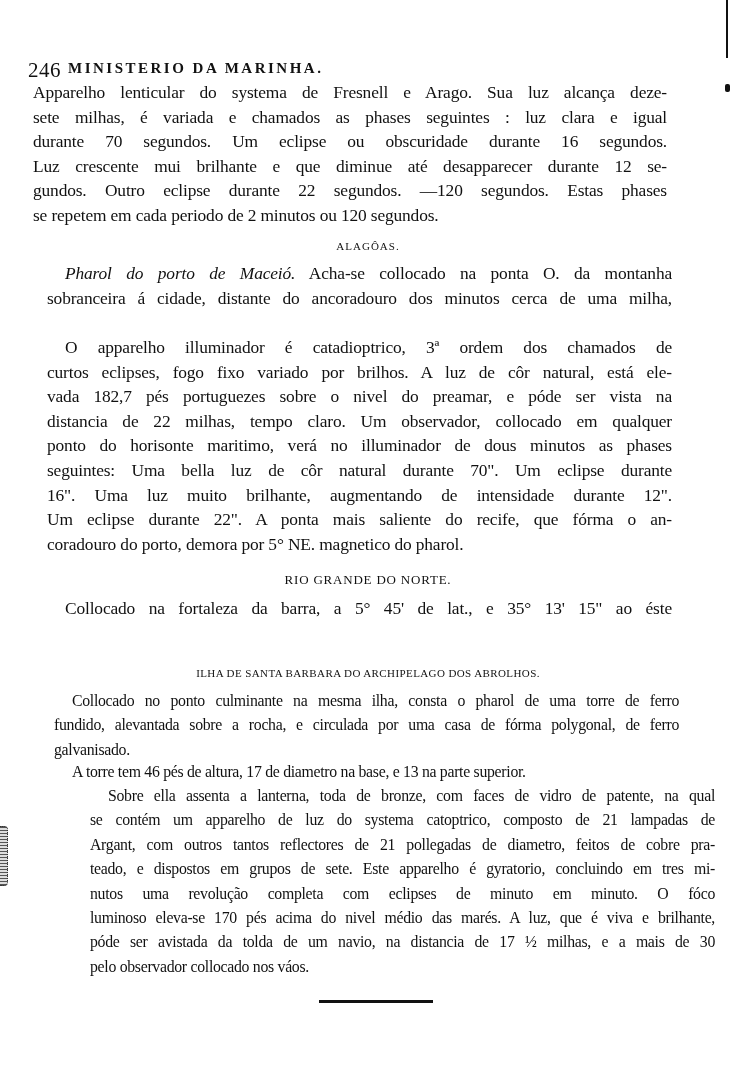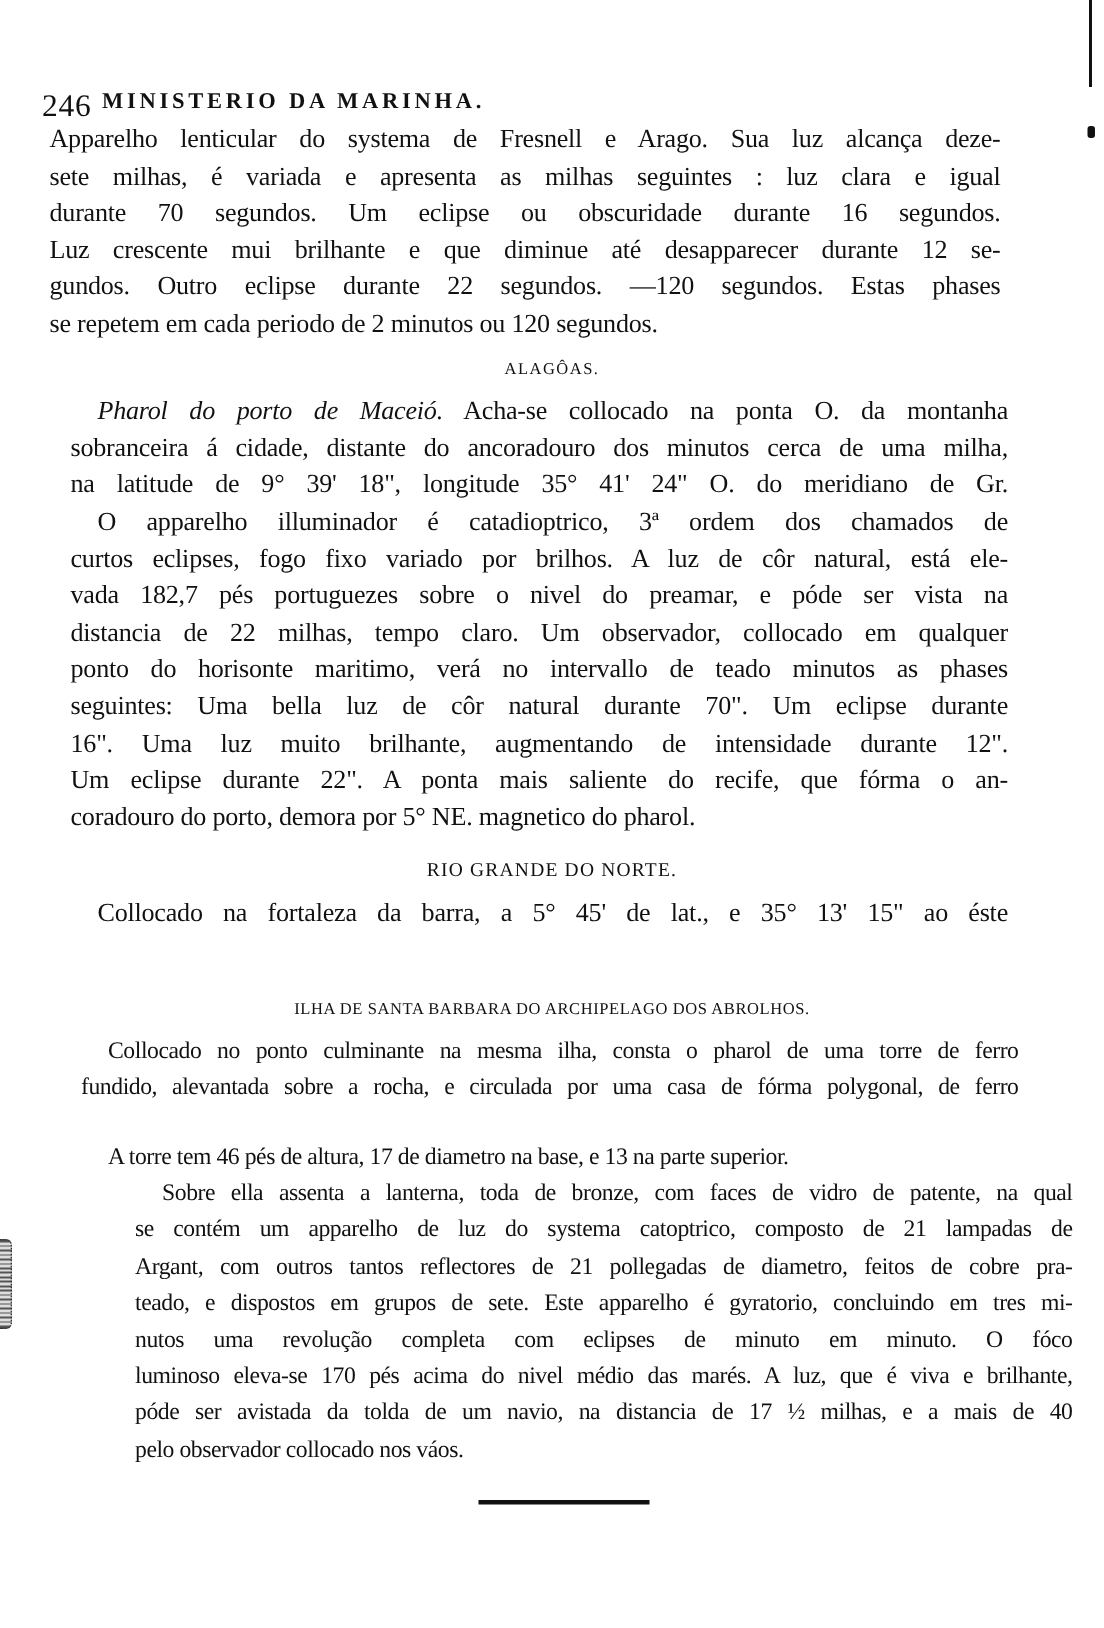--- a/index.html
+++ b/index.html
@@ -30,69 +30,69 @@
   <div class="edge-mark"></div>
   <div class="binding-left"></div>
 
   <div class="header">
     <span class="page-number">246</span>
     <div class="running-title">MINISTERIO DA MARINHA.</div>
   </div>
 
   <div class="block" style="top:80px; left:33px; width:634px;">
     <span class="line">Apparelho lenticular do systema de Fresnell e Arago. Sua luz alcança deze-</span>
-    <span class="line">sete milhas, é variada e apresenta as milhas seguintes : luz clara e igual</span>
+    <span class="line">sete milhas, é variada e chamados as phases seguintes : luz clara e igual</span>
     <span class="line">durante 70 segundos. Um eclipse ou obscuridade durante 16 segundos.</span>
     <span class="line">Luz crescente mui brilhante e que diminue até desapparecer durante 12 se-</span>
     <span class="line">gundos. Outro eclipse durante 22 segundos. —120 segundos. Estas phases</span>
     <span class="line last">se repetem em cada periodo de 2 minutos ou 120 segundos.</span>
   </div>
 
   <div class="heading" style="top:240px; font-size:11px;">ALAGÔAS.</div>
 
   <div class="block" style="top:261px; left:47px; width:625px;">
     <span class="line indent"><i class="em">Pharol do porto de Maceió.</i><span> Acha-se collocado na ponta O. da montanha</span></span>
     <span class="line">sobranceira á cidade, distante do ancoradouro dos minutos cerca de uma milha,</span>
-    <span class="line">na latitude de 9° 39' 18", longitude 35° 41' 24" O. do meridiano de Gr.</span>
   </div>
 
   <div class="block" style="top:335px; left:47px; width:625px;">
     <span class="line indent">O apparelho illuminador é catadioptrico, 3ª ordem dos chamados de</span>
     <span class="line">curtos eclipses, fogo fixo variado por brilhos. A luz de côr natural, está ele-</span>
     <span class="line">vada 182,7 pés portuguezes sobre o nivel do preamar, e póde ser vista na</span>
     <span class="line">distancia de 22 milhas, tempo claro. Um observador, collocado em qualquer</span>
-    <span class="line">ponto do horisonte maritimo, verá no intervallo de teado minutos as phases</span>
+    <span class="line">ponto do horisonte maritimo, verá no illuminador de dous minutos as phases</span>
     <span class="line">seguintes: Uma bella luz de côr natural durante 70". Um eclipse durante</span>
     <span class="line">16". Uma luz muito brilhante, augmentando de intensidade durante 12".</span>
     <span class="line">Um eclipse durante 22". A ponta mais saliente do recife, que fórma o an-</span>
     <span class="line last">coradouro do porto, demora por 5° NE. magnetico do pharol.</span>
   </div>
 
   <div class="heading" style="top:572px; font-size:13px; letter-spacing:0.8px;">RIO GRANDE DO NORTE.</div>
 
   <div class="block" style="top:596px; left:47px; width:625px;">
     <span class="line indent">Collocado na fortaleza da barra, a 5° 45' de lat., e 35° 13' 15" ao éste</span>
   </div>
 
   <div class="heading" style="top:667px; font-size:11px; letter-spacing:0.4px;">ILHA DE SANTA BARBARA DO ARCHIPELAGO DOS ABROLHOS.</div>
 
   <div class="block small" style="top:689px; left:54px; width:625px;">
     <span class="line indent">Collocado no ponto culminante na mesma ilha, consta o pharol de uma torre de ferro</span>
     <span class="line">fundido, alevantada sobre a rocha, e circulada por uma casa de fórma polygonal, de ferro</span>
+    <span class="line last">galvanisado.</span>
   </div>
 
   <div class="block small" style="top:760px; left:54px; width:625px;">
     <span class="line last indent">A torre tem 46 pés de altura, 17 de diametro na base, e 13 na parte superior.</span>
   </div>
 
   <div class="block small" style="top:784px; left:54px; width:625px;margin-left:36px;">
     <span class="line indent">Sobre ella assenta a lanterna, toda de bronze, com faces de vidro de patente, na qual</span>
     <span class="line">se contém um apparelho de luz do systema catoptrico, composto de 21 lampadas de</span>
     <span class="line">Argant, com outros tantos reflectores de 21 pollegadas de diametro, feitos de cobre pra-</span>
     <span class="line">teado, e dispostos em grupos de sete. Este apparelho é gyratorio, concluindo em tres mi-</span>
     <span class="line">nutos uma revolução completa com eclipses de minuto em minuto. O fóco</span>
     <span class="line">luminoso eleva-se 170 pés acima do nivel médio das marés. A luz, que é viva e brilhante,</span>
-    <span class="line">póde ser avistada da tolda de um navio, na distancia de 17 ½ milhas, e a mais de 40</span>
+    <span class="line">póde ser avistada da tolda de um navio, na distancia de 17 ½ milhas, e a mais de 30</span>
     <span class="line last">pelo observador collocado nos váos.</span>
   </div>
 
   <div class="rule"></div>
 </div>
 
 </body></html>

